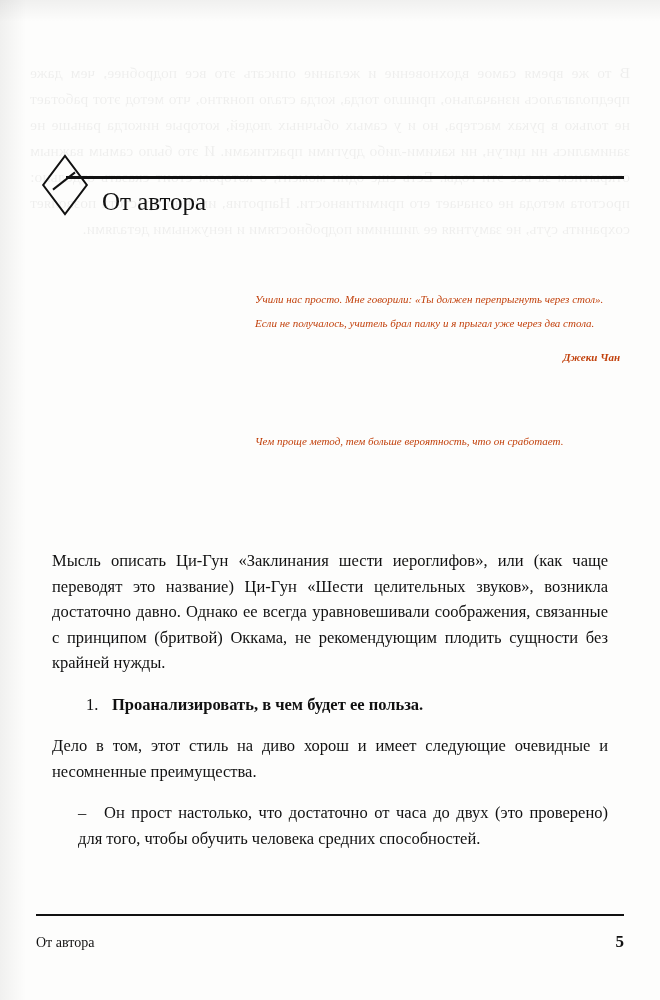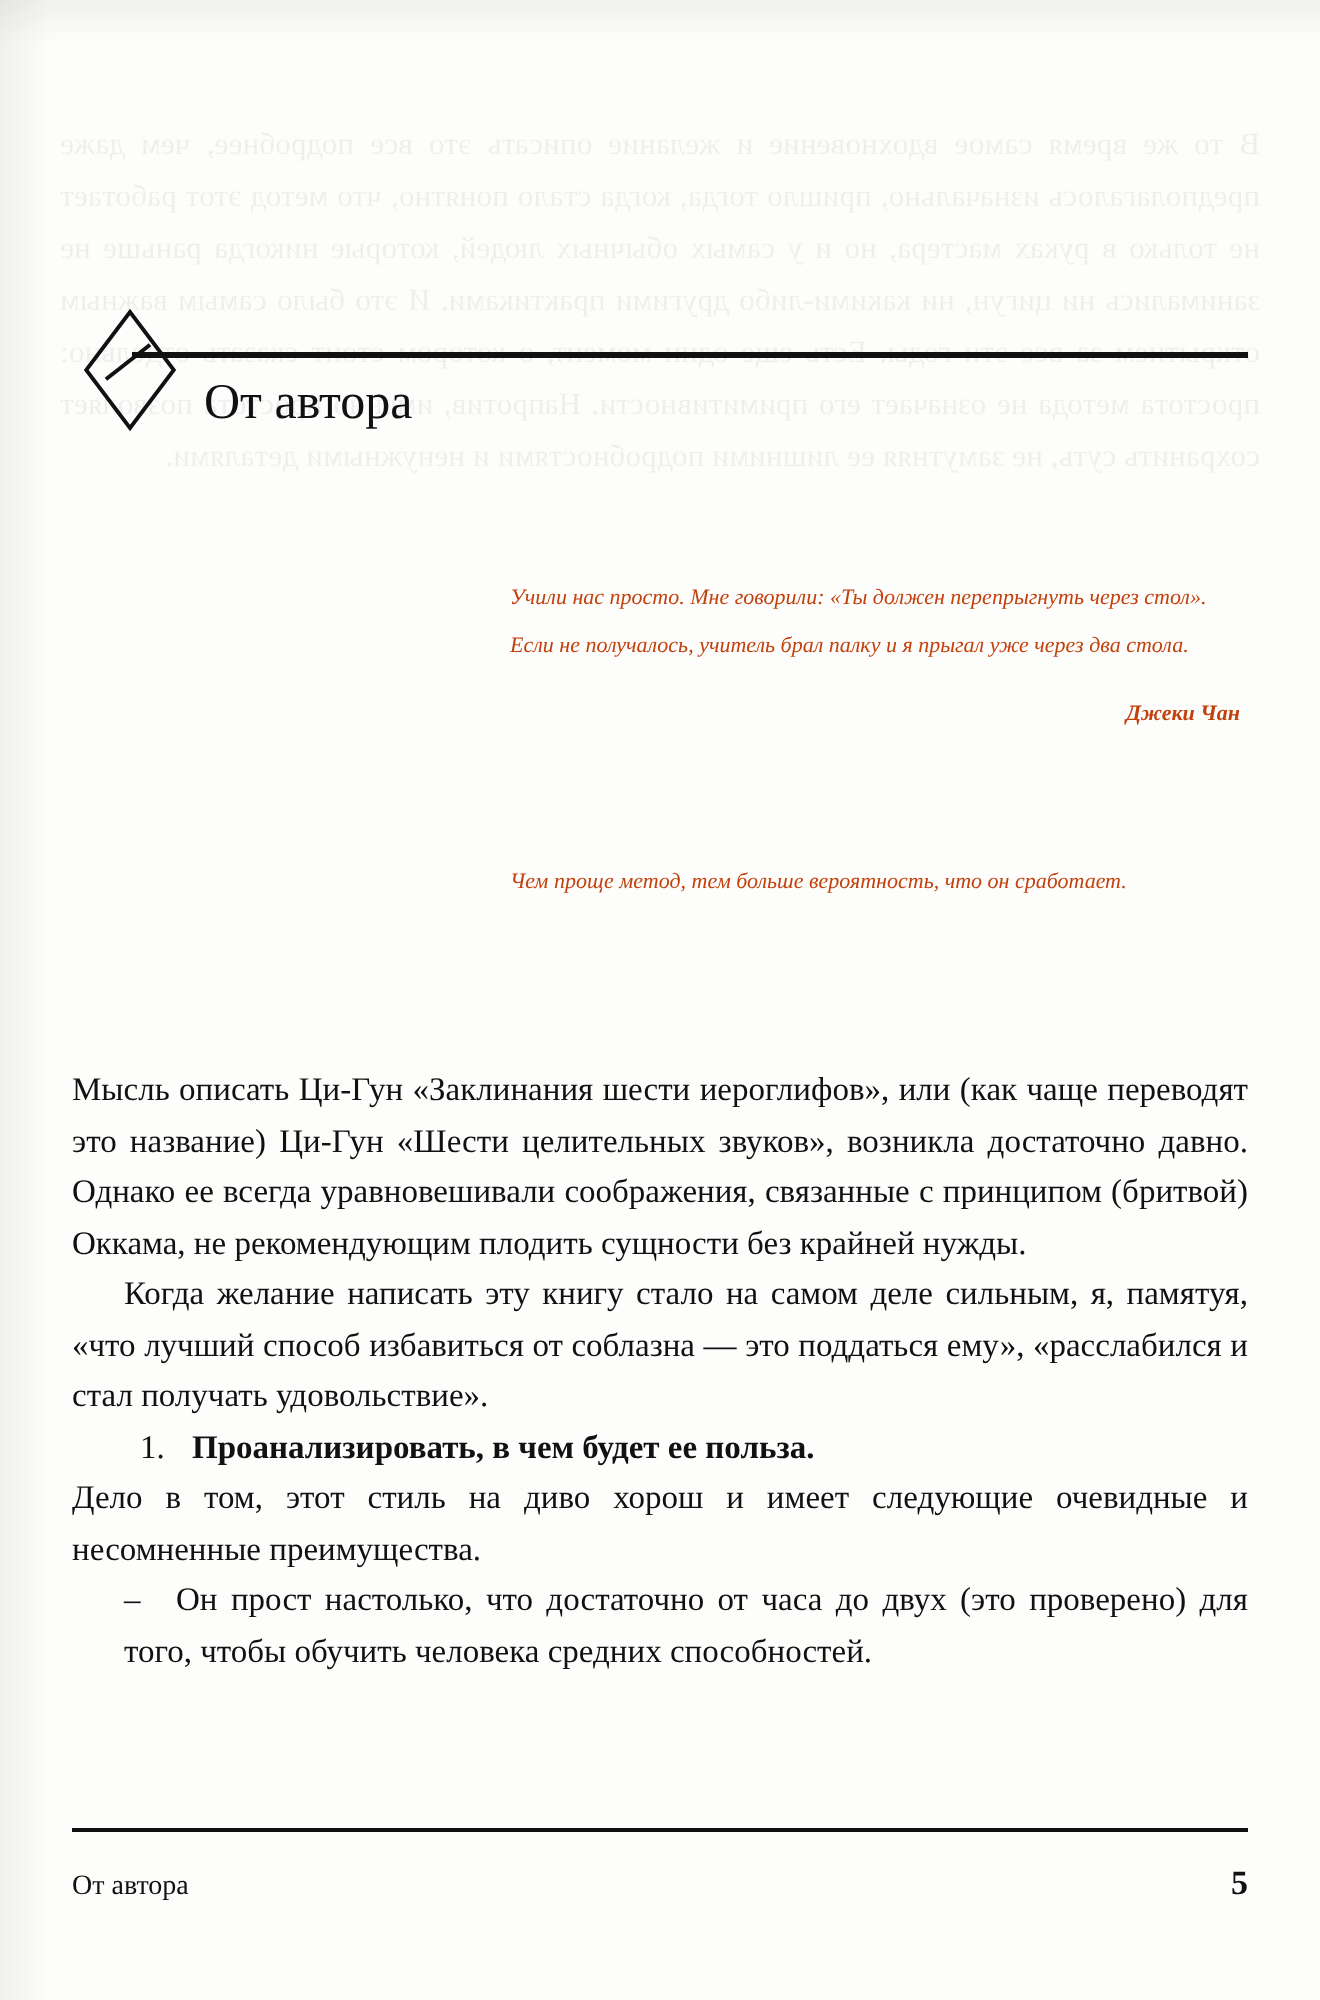--- a/index.html
+++ b/index.html
@@ -129,21 +129,21 @@
     position: absolute;
     left: 36px;
     top: 528px;
     width: 588px;
     font-size: 16.5px;
     line-height: 25.5px;
     text-align: justify;
     color: #111;
   }
   .body-copy p {
-    margin: 0;
+    margin: 16px;
     text-indent: 26px;
   }
   .body-copy p.noindent { text-indent: 0; }
 
   .list-num {
     margin-top: 16px;
     text-indent: 0;
     padding-left: 34px;
     position: relative;
     font-weight: bold;
@@ -234,21 +234,20 @@
       <span>Если не получалось, учитель брал палку и я прыгал уже через два стола.</span>
       <span class="attrib">Джеки Чан</span>
     </div>
 
     <div class="epigraph two">
       <span>Чем проще метод, тем больше вероятность, что он сработает.</span>
     </div>
 
     <div class="body-copy">
       <p class="noindent">Мысль описать Ци-Гун «Заклинания шести иероглифов», или (как чаще переводят это название) Ци-Гун «Шести целительных звуков», возникла достаточно давно. Однако ее всегда уравновешивали соображения, связанные с принципом (бритвой) Оккама, не рекомендующим плодить сущности без крайней нужды.</p>
-      <p>Когда желание написать эту книгу стало на самом деле сильным, я, памятуя, «что лучший способ избавиться от соблазна — это поддаться ему», «расслабился и стал получать удовольствие».</p>
 
       <p class="list-num">
         <span class="marker">1.</span>
         <span>Проанализировать, в чем будет ее польза.</span>
       </p>
 
       <p class="noindent">Дело в том, этот стиль на диво хорош и имеет следующие очевидные и несомненные преимущества.</p>
 
       <p class="dash-item">
         <span class="marker">–</span>

